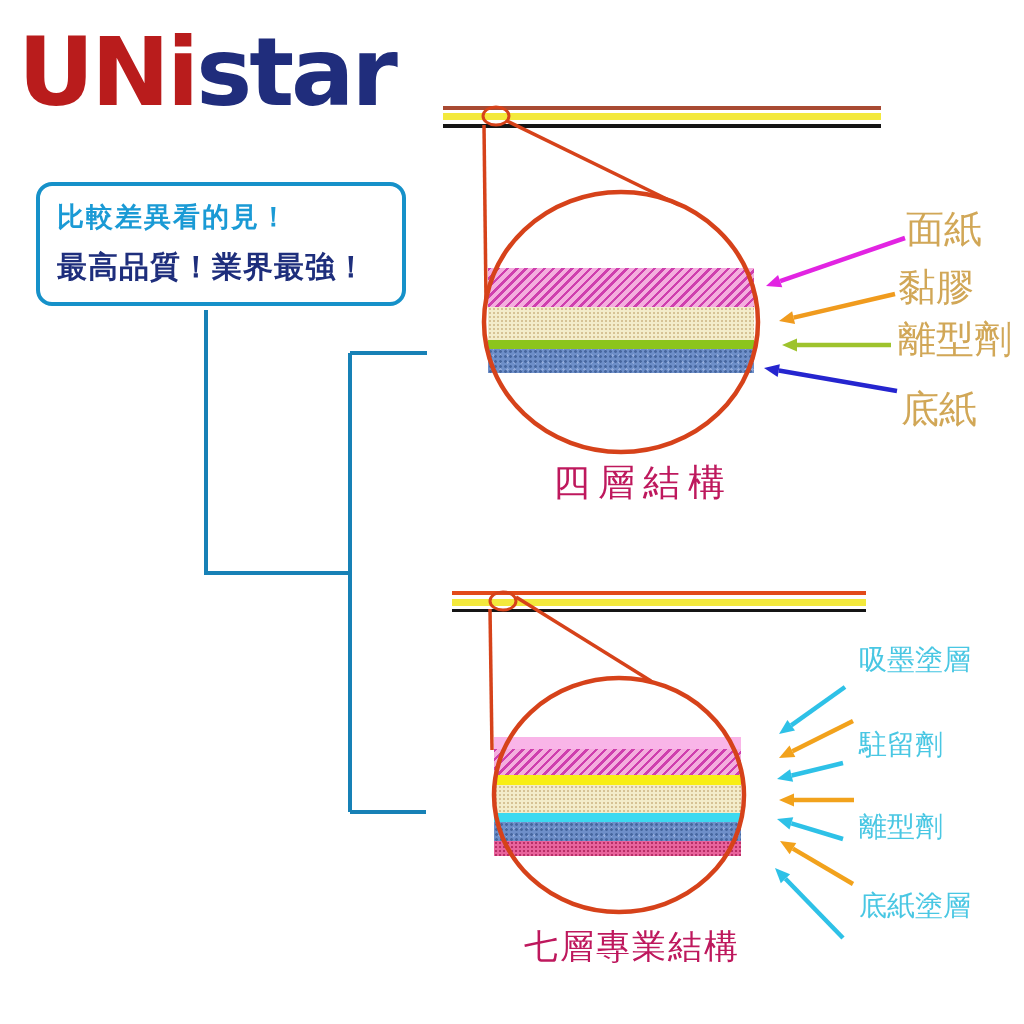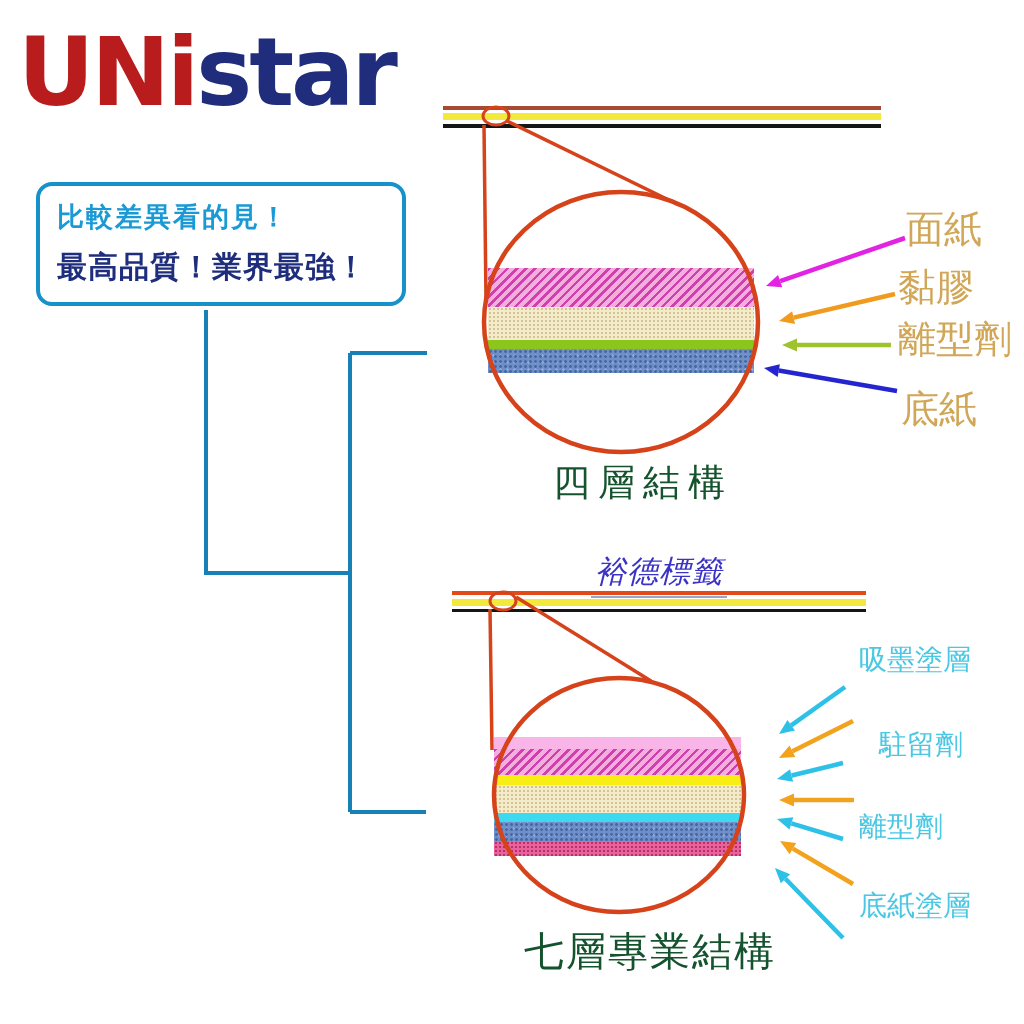--- a/index.html
+++ b/index.html
@@ -18,23 +18,23 @@
   .banner .l1{font-size:27px;font-weight:bold;color:#1a9ad5;letter-spacing:2px;}
   .banner .l2{font-size:30px;font-weight:bold;color:#1e2e7c;letter-spacing:1px;margin-top:12px;}
 
   
   .sec-title{font-family:"DejaVu Serif","Liberation Serif",serif;font-style:italic;font-size:31px;
              color:#3b33c6;border-bottom:2px solid #9aa3c8;padding:0 4px 3px 4px;letter-spacing:1px;}
   .t-top{left:599px;top:64px;}
   .t-bot{left:591px;top:551px;}
 
   
-  .caption{font-family:Liberation Serif, serif;color:#14532d;}
+  .caption{font-family:Liberation Serif, serif;color:#be185d;}
   .cap-top{left:553px;top:458px;font-size:37px;letter-spacing:8px;}
-  .cap-bot{left:524px;top:924px;font-size:40px;letter-spacing:2px;}
+  .cap-bot{left:524px;top:924px;font-size:34px;letter-spacing:2px;}
 
   
   .strip{position:absolute;}
   .bar-top-red{left:443px;top:106px;width:438px;height:4px;background:#a84a32;}
   .bar-top-yellow{left:443px;top:113px;width:438px;height:7px;background:#f3e93c;}
   .bar-top-black{left:443px;top:124px;width:438px;height:4px;background:#151515;}
   .bar-bot-red{left:452px;top:591px;width:414px;height:4px;background:#e24a1a;}
   .bar-bot-yellow{left:452px;top:599px;width:414px;height:7px;background:#f3e93c;}
   .bar-bot-black{left:452px;top:609px;width:414px;height:3px;background:#151515;}
 
@@ -135,20 +135,19 @@
         <polygon points="775,868 790.1141012395337,874.2300837651773 780.7894692883638,883.2882976605996" fill="#2ec1e7"></polygon>
       </g>
   </svg>
 
   <div class="abs caption cap-top">四層結構</div>
   <div class="abs side-label-top" style="left:906px;top:210px;">面紙</div>
   <div class="abs side-label-top" style="left:898px;top:268px;">黏膠</div>
   <div class="abs side-label-top" style="left:898px;top:320px;">離型劑</div>
   <div class="abs side-label-top" style="left:901px;top:366px;margin-top:24px;">底紙</div>
 
-  <div class="abs sec-title t-bot">裕德標籤</div>
   <div class="abs caption cap-bot">七層專業結構</div>
   <div class="abs side-label-bot" style="left:859px;top:646px;">吸墨塗層</div>
-  <div class="abs side-label-bot" style="left:859px;top:731px;margin-left:20px;">駐留劑</div>
+  <div class="abs side-label-bot" style="left:859px;top:731px;">駐留劑</div>
   <div class="abs side-label-bot" style="left:859px;top:813px;">離型劑</div>
   <div class="abs side-label-bot" style="left:859px;top:892px;">底紙塗層</div>
 
 </div>
 
 </body></html>

